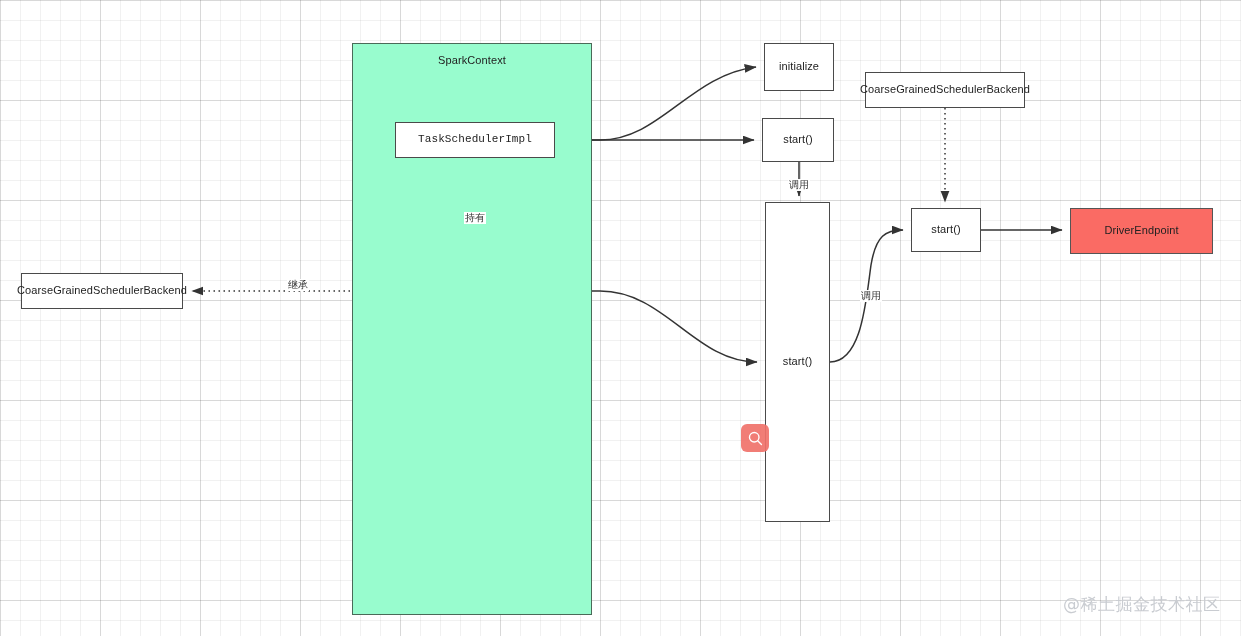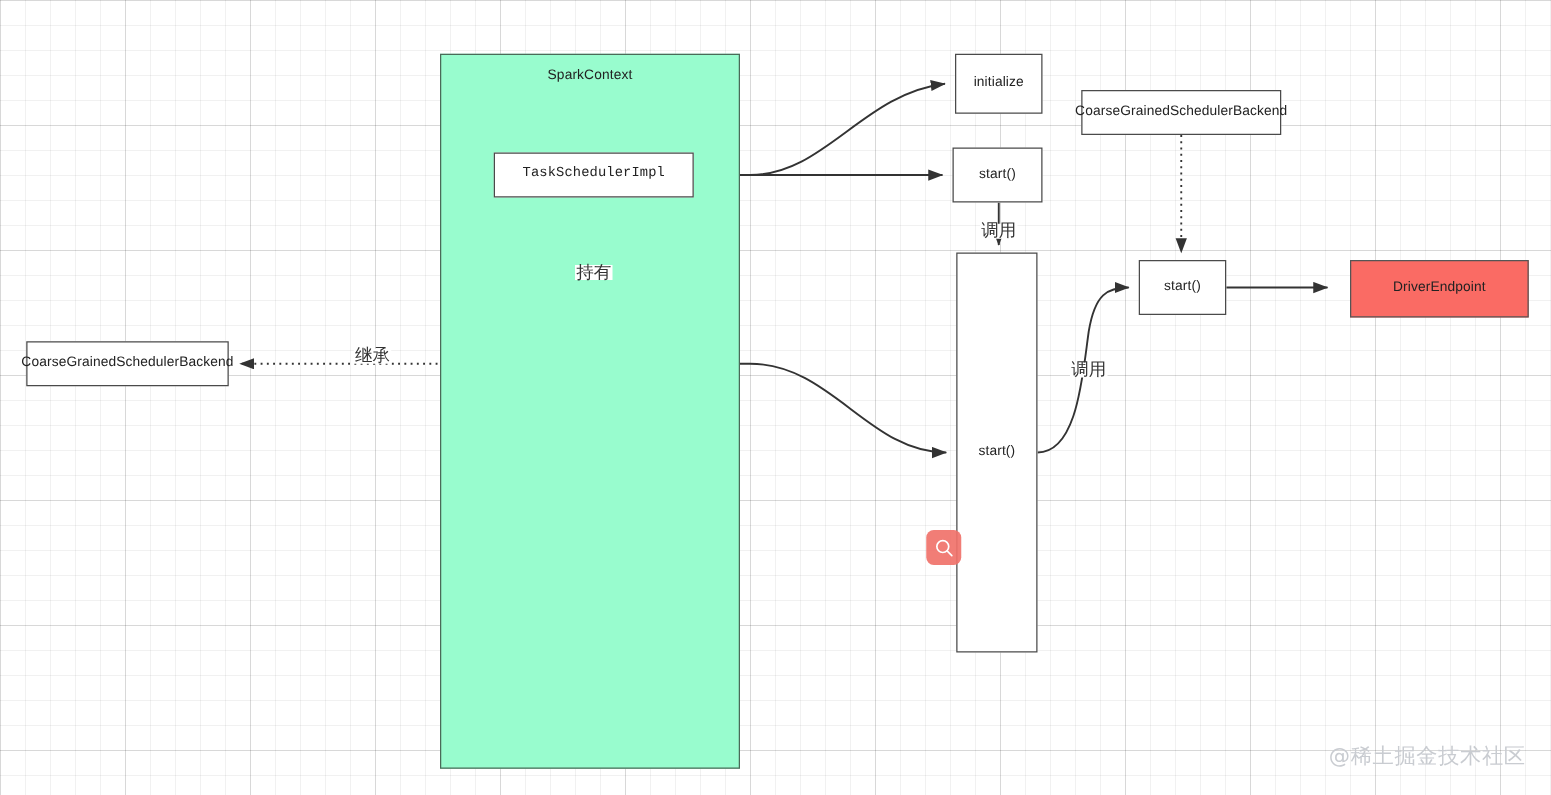--- a/index.html
+++ b/index.html
@@ -53,26 +53,25 @@
     padding-top: 10px;
   }
   .container-node > .container-title {
     font-size: 11px;
     color: #222;
   }
   .red-node {
     background: #FA6B64;
     border: 1.6px solid #555555;
     color: #222222;
-    margin-left: 10px;
   }
   .edge-label {
     position: absolute;
     background: #ffffff;
-    font-size: 14px;
+    font-size: 10px;
     color: #333333;
     padding: 0px 1px;
     line-height: 12px;
     white-space: nowrap;
     transform: translate(-50%, -50%);
     font-family: "DejaVu Sans", sans-serif;
   }
   .search-btn {
     position: absolute;
     width: 28px;

